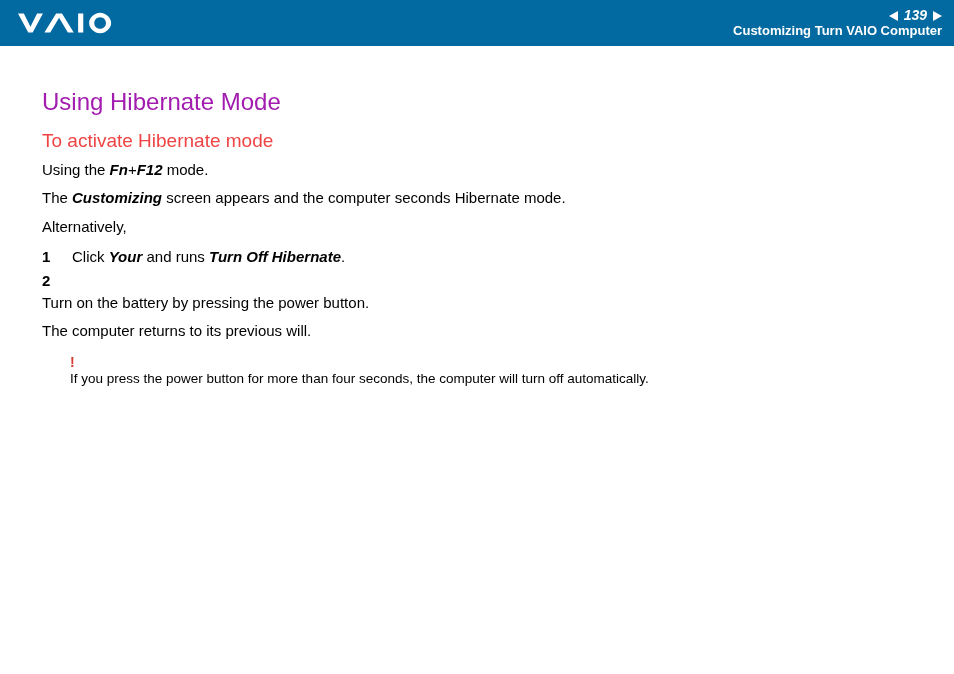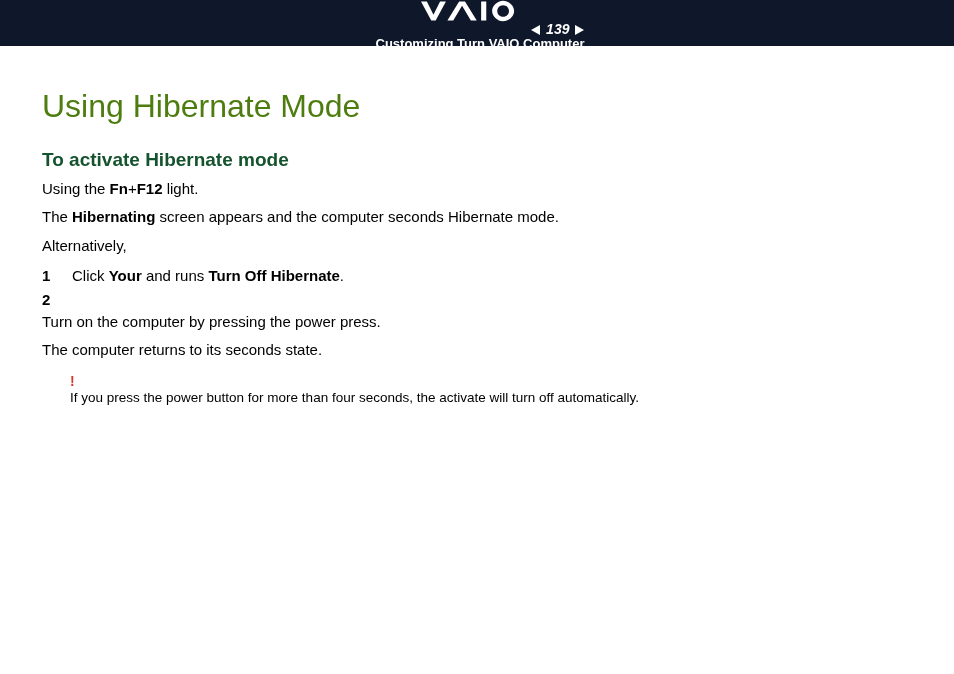--- a/index.html
+++ b/index.html
@@ -5,28 +5,27 @@
   * { margin: 0; padding: 0; box-sizing: border-box; }
   body {
     width: 954px;
     height: 674px;
     font-family: Arial, Helvetica, sans-serif;
     background: #fff;
     color: #000;
     overflow: hidden;
   }
   .header {
-    background: #0f172a;
+    background: #0369a1;
     color: #fff;
     height: 46px;
     display: flex;
     align-items: center;
     justify-content: space-between;
     padding: 0 12px 0 18px;
-    flex-direction: column;
   }
   .logo {
     display: flex;
     align-items: center;
   }
   .logo svg {
     height: 22px;
     width: auto;
   }
   .hdr-right {
@@ -50,34 +49,34 @@
   .pager .tri-left { border-right: 9px solid #fff; }
   .pager .tri-right { border-left: 9px solid #fff; }
   .hdr-section {
     font-size: 13px;
     font-weight: bold;
   }
   .content {
     padding: 42px 42px 0 42px;
   }
   h1.title {
-    color: #4d7c0f;
-    font-size: 32px;
+    color: #a21caf;
+    font-size: 24px;
     font-weight: normal;
-    margin-bottom: 24px;
+    margin-bottom: 14px;
   }
   p.body {
     font-size: 15px;
     line-height: 1.35;
     margin-bottom: 8px;
   }
   h2.sub {
-    color: #14532d;
+    color: #ef4444;
     font-size: 19px;
-    font-weight: bold;
+    font-weight: normal;
     margin-top: 12px;
     margin-bottom: 8px;
   }
   ol.steps {
     list-style: none;
     counter-reset: none;
   }
   ol.steps li {
     font-size: 15px;
     line-height: 1.6;
@@ -95,21 +94,21 @@
     font-size: 13.5px;
   }
   .note .bang {
     color: #d43a2f;
     font-weight: bold;
     display: block;
     font-size: 14px;
     line-height: 1;
     margin-bottom: 2px;
   }
-  b { font-weight: bold; }
+  b { font-weight: bold; font-style: italic; }
 </style>
 </head>
 <body>
 
 <div class="header">
   <div class="logo">
     <svg viewBox="0 0 160 30" fill="#fff" xmlns="http://www.w3.org/2000/svg">
       <path d="M0 2 L14 28 L20 28 L34 2 L26 2 L17 20 L8 2 Z"></path>
       <path d="M36 28 L52 2 L60 2 L76 28 L68 28 L56 8 L44 28 Z"></path>
       <rect x="82" y="2" width="7" height="26"></rect>
@@ -124,38 +123,38 @@
     </div>
     <div class="hdr-section">Customizing Turn VAIO Computer</div>
   </div>
 </div>
 
 <div class="content">
   <h1 class="title">Using Hibernate Mode</h1>
 
   <h2 class="sub">To activate Hibernate mode</h2>
   <p class="body">
-    <span>Using the </span><b>Fn</b><span>+</span><b>F12</b><span> light.</span>
+    <span>Using the </span><b>Fn</b><span>+</span><b>F12</b><span> mode.</span>
   </p>
   <p class="body">
-    <span>The </span><b>Hibernating</b><span> screen appears and the computer seconds Hibernate mode.</span>
+    <span>The </span><b>Customizing</b><span> screen appears and the computer seconds Hibernate mode.</span>
   </p>
   <p class="body">Alternatively,</p>
   <ol class="steps">
     <li>
       <span class="num">1</span>
       <span>
         <span>Click </span><b>Your</b><span> and runs </span><b>Turn Off Hibernate</b><span>.</span>
       </span>
     </li>
     <li>
       <span class="num">2</span>
     </li>
   </ol>
 
-  <p class="body">Turn on the computer by pressing the power press.</p>
-  <p class="body">The computer returns to its seconds state.</p>
+  <p class="body">Turn on the battery by pressing the power button.</p>
+  <p class="body">The computer returns to its previous will.</p>
 
   <div class="note">
     <span class="bang">!</span>
-    <span>If you press the power button for more than four seconds, the activate will turn off automatically.</span>
+    <span>If you press the power button for more than four seconds, the computer will turn off automatically.</span>
   </div>
 </div>
 
 </body></html>

